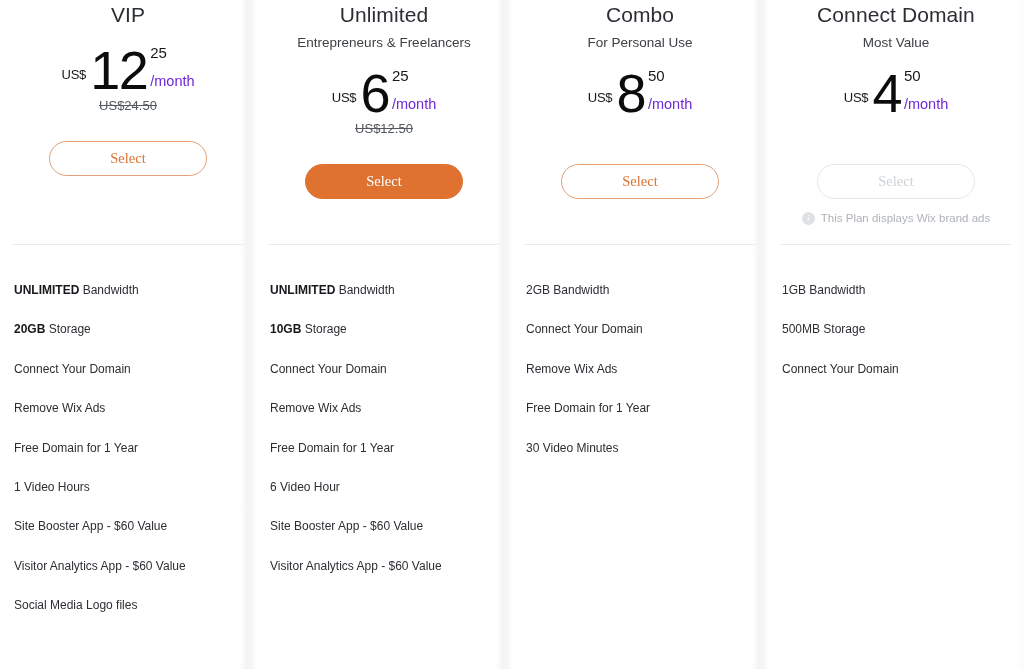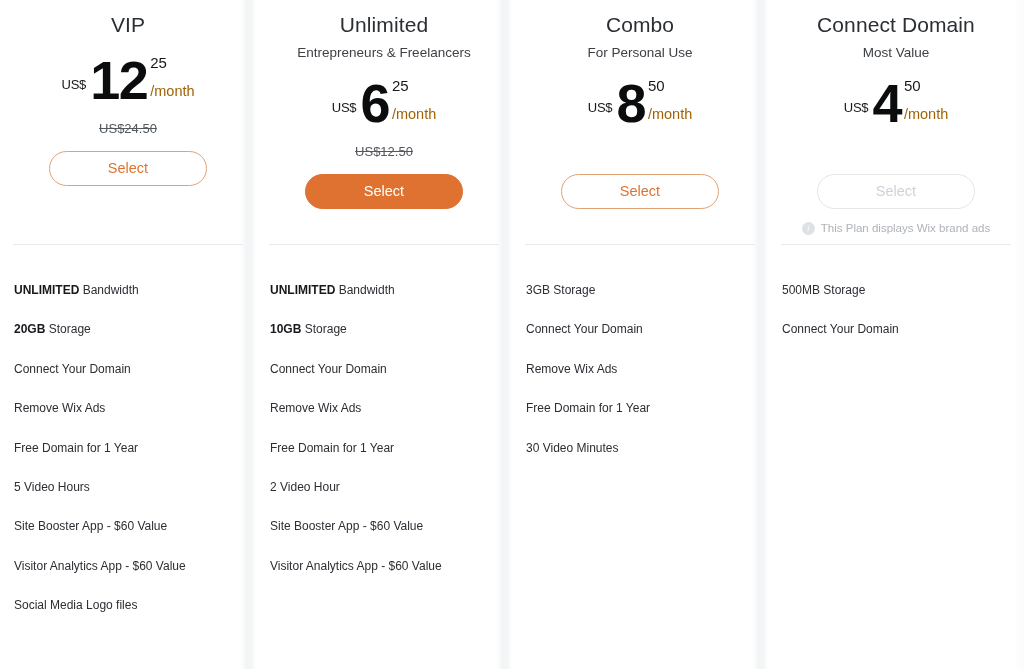--- a/index.html
+++ b/index.html
@@ -59,21 +59,21 @@
   }
 
   .card-inner {
     position: relative;
     z-index: 2;
     padding: 0 14px;
   }
 
   .plan-name {
     margin: 0;
-    padding-top: 11px;
+    padding-top: 1px;
     font-size: 21px;
     font-weight: 400;
     line-height: 28px;
     color: #2b2e33;
     text-align: center;
     letter-spacing: 0.1px;
   }
 
   .plan-tagline {
     margin: 0;
@@ -102,21 +102,21 @@
     line-height: 17px;
     color: #16181c;
     padding-top: 23px;
     margin-right: 4px;
     letter-spacing: -0.2px;
   }
 
   .price-major {
     font-size: 54px;
     line-height: 54px;
-    font-weight: 700;
+    font-weight: 400;
     color: #0b0c0e;
     letter-spacing: -1.5px;
   }
 
   .price-right {
     display: flex;
     flex-direction: column;
     align-items: flex-start;
     padding-left: 3px;
   }
@@ -124,31 +124,31 @@
   .price-cents {
     font-size: 15px;
     line-height: 15px;
     color: #16181c;
     padding-top: 2px;
   }
 
   .price-period {
     font-size: 14.5px;
     line-height: 16px;
-    color: #a16207;
+    color: #6d28d9;
     padding-top: 13px;
   }
 
   .price-was {
     text-align: center;
     font-size: 13px;
     line-height: 16px;
     color: #53585e;
     text-decoration: line-through;
-    margin-top: 14px;
+    margin-top: 1px;
     min-height: 16px;
   }
   .price-was.is-empty { visibility: hidden; }
 
   .select-wrap {
     display: flex;
     justify-content: center;
     margin-top: 10px;
   }
 
@@ -157,21 +157,21 @@
     height: 35px;
     border-radius: 18px;
     font-size: 14.5px;
     line-height: 33px;
     text-align: center;
     box-sizing: border-box;
     cursor: pointer;
     background: #ffffff;
     border: 1px solid #e2a077;
     color: #de7230;
-    font-family: Liberation Sans, sans-serif;
+    font-family: Liberation Serif, serif;
     padding: 0;
   }
   .select-btn.primary {
     background: #df7230;
     border-color: #df7230;
     color: #ffffff;
   }
   .select-btn.disabled {
     background: #ffffff;
     border-color: #e4e6e9;
@@ -276,21 +276,21 @@
     </div>
 
     <div class="divider"></div>
 
     <ul class="features">
         <li class="feature"><b>UNLIMITED</b><span> Bandwidth</span></li>
         <li class="feature"><b>20GB</b><span> Storage</span></li>
         <li class="feature">Connect Your Domain</li>
         <li class="feature">Remove Wix Ads</li>
         <li class="feature">Free Domain for 1 Year</li>
-        <li class="feature">5 Video Hours</li>
+        <li class="feature">1 Video Hours</li>
         <li class="feature">Site Booster App - $60 Value</li>
         <li class="feature">Visitor Analytics App - $60 Value</li>
         <li class="feature">Social Media Logo files</li>
       </ul>
   </div>
     <div class="plan-card">
     <div class="card-inner">
       <h2 class="plan-name">Unlimited</h2>
       <p class="plan-tagline">Entrepreneurs &amp; Freelancers</p>
 
@@ -317,21 +317,21 @@
     </div>
 
     <div class="divider"></div>
 
     <ul class="features">
         <li class="feature"><b>UNLIMITED</b><span> Bandwidth</span></li>
         <li class="feature"><b>10GB</b><span> Storage</span></li>
         <li class="feature">Connect Your Domain</li>
         <li class="feature">Remove Wix Ads</li>
         <li class="feature">Free Domain for 1 Year</li>
-        <li class="feature">2 Video Hour</li>
+        <li class="feature">6 Video Hour</li>
         <li class="feature">Site Booster App - $60 Value</li>
         <li class="feature">Visitor Analytics App - $60 Value</li>
       </ul>
   </div>
     <div class="plan-card">
     <div class="card-inner">
       <h2 class="plan-name">Combo</h2>
       <p class="plan-tagline">For Personal Use</p>
 
       <div class="price-block">
@@ -352,21 +352,21 @@
 
       <div class="plan-note is-empty">
         <span class="info-icon">i</span>
         <span class="plan-note-text"></span>
       </div>
     </div>
 
     <div class="divider"></div>
 
     <ul class="features">
-        <li class="feature">3GB Storage</li>
+        <li class="feature">2GB Bandwidth</li>
         <li class="feature">Connect Your Domain</li>
         <li class="feature">Remove Wix Ads</li>
         <li class="feature">Free Domain for 1 Year</li>
         <li class="feature">30 Video Minutes</li>
       </ul>
   </div>
     <div class="plan-card">
     <div class="card-inner">
       <h2 class="plan-name">Connect Domain</h2>
       <p class="plan-tagline">Most Value</p>
@@ -389,17 +389,18 @@
 
       <div class="plan-note">
         <span class="info-icon">i</span>
         <span class="plan-note-text">This Plan displays Wix brand ads</span>
       </div>
     </div>
 
     <div class="divider"></div>
 
     <ul class="features">
+        <li class="feature">1GB Bandwidth</li>
         <li class="feature">500MB Storage</li>
         <li class="feature">Connect Your Domain</li>
       </ul>
   </div>
   </div>
 
 </body></html>

